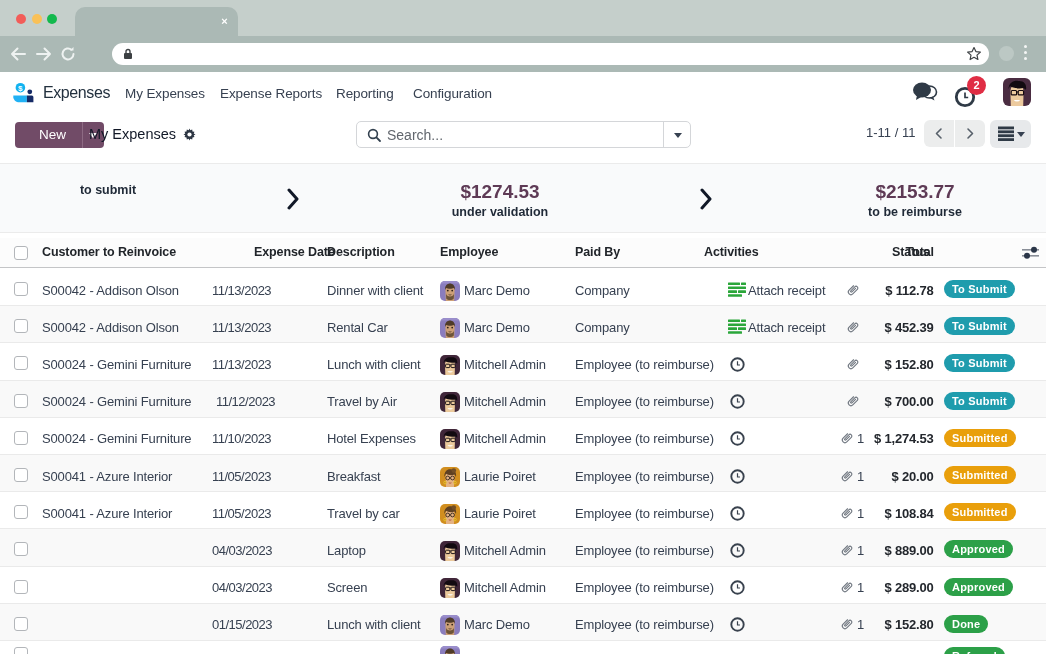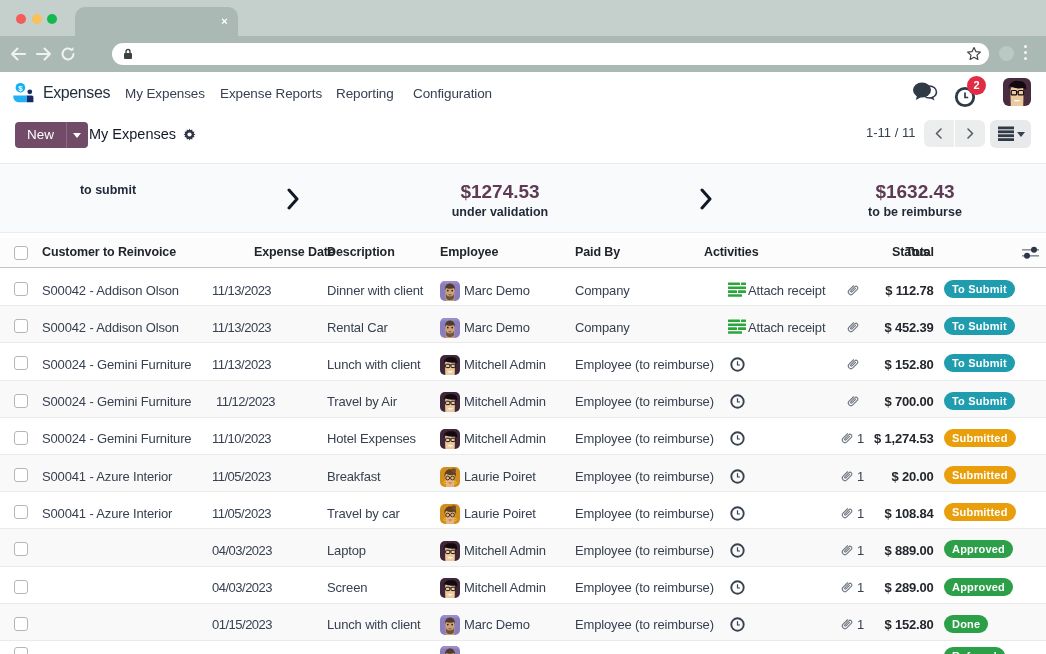--- a/index.html
+++ b/index.html
@@ -19,21 +19,21 @@
 #dots3 span { display:block; width:3px; height:3px; border-radius:50%; background:#f4f6f5; margin-bottom:3px; }
 
 
 #o-header { position:absolute; left:0; top:72px; width:1046px; height:40px; background:#fff; }
 #brand { position:absolute; left:43px; top:12px; font-size:16px; font-weight:500; color:#22303e; letter-spacing:-0.4px; }
 .nav-item { position:absolute; top:14px; font-size:13.5px; color:#374151; letter-spacing:-0.1px; }
 
 
 #o-cp { position:absolute; left:0; top:112px; width:1046px; height:51px; background:#fff; }
 #btn-new { position:absolute; left:15px; top:10px; height:26px; background:#714b67; border-radius:4px; display:flex; }
-#btn-new .main { width:52px; color:#fff; font-size:13.5px; font-weight:500; text-align:center; line-height:26px; border-right:1px solid #8d6a83; }
+#btn-new .main { width:60px; color:#fff; font-size:13.5px; font-weight:500; text-align:center; line-height:26px; border-right:1px solid #8d6a83;margin-left:8px; }
 #btn-new .drop { width:21px; position:relative; }
 .caret-dn { width:0; height:0; border-left:4px solid transparent; border-right:4px solid transparent; border-top:5px solid #fff; position:absolute; }
 #cp-title { position:absolute; left:89px; top:14px; font-size:14.5px; color:#111827; }
 #searchbox { position:absolute; left:356px; top:9px; width:335px; height:27px; background:#fff; border:1px solid #d4d6d9; border-radius:5px; }
 #searchbox .ph { position:absolute; left:30px; top:5px; font-size:14px; color:#61666d; }
 #searchbox .sep { position:absolute; right:26px; top:0; width:1px; height:100%; background:#d4d6d9; }
 #pager { position:absolute; left:866px; top:7px; font-size:13px; color:#374151; line-height:27px; }
 .pgbtn { position:absolute; top:8px; width:30px; height:27px; background:#eceded; }
 #pg-prev { left:924px; border-radius:6px 0 0 6px; }
 #pg-next { left:955px; border-radius:0 6px 6px 0; }
@@ -144,20 +144,29 @@
       <div class="main">New</div>
       <div class="drop">
         <div class="caret-dn" style="left:6px;top:11px;"></div>
       </div>
     </div>
   <div id="cp-title">My Expenses</div>
   <svg id="gear" style="position:absolute;left:183px;top:16px;" width="13" height="13" viewBox="0 0 16 16">
     <path fill="#2c3542" d="M8 0.5 l1 2.2 2.3-0.9 0.4 2.4 2.4 0.4-0.9 2.3 2.2 1-2.2 1 0.9 2.3-2.4 0.4-0.4 2.4-2.3-0.9-1 2.2-1-2.2-2.3 0.9-0.4-2.4-2.4-0.4 0.9-2.3-2.2-1 2.2-1-0.9-2.3 2.4-0.4 0.4-2.4 2.3 0.9 Z"></path>
     <circle cx="8" cy="8" r="2.6" fill="#fff"></circle>
   </svg>
+  <div id="searchbox">
+    <svg style="position:absolute;left:10px;top:6px;" width="15" height="15" viewBox="0 0 15 15">
+        <circle cx="6" cy="6" r="4.4" fill="none" stroke="#32404e" stroke-width="1.6"></circle>
+        <path d="M9.4 9.4 L13 13" stroke="#32404e" stroke-width="1.8" stroke-linecap="round"></path>
+      </svg>
+    <div class="ph">Search...</div>
+    <div class="sep"></div>
+    <div class="caret-dn" style="right:8px;top:11px;border-top-color:#374151;"></div>
+  </div>
   <div id="pager">1-11 / 11</div>
   <div class="pgbtn" id="pg-prev">
       <svg style="position:absolute;left:9px;top:7px;" width="12" height="13" viewBox="0 0 12 13">
         <path d="M8 2 L3.5 6.5 L8 11" stroke="#57606a" stroke-width="1.6" fill="none" stroke-linecap="round" stroke-linejoin="round"></path>
       </svg>
     </div>
   <div class="pgbtn" id="pg-next">
       <svg style="position:absolute;left:9px;top:7px;" width="12" height="13" viewBox="0 0 12 13">
         <path d="M4 2 L8.5 6.5 L4 11" stroke="#57606a" stroke-width="1.6" fill="none" stroke-linecap="round" stroke-linejoin="round"></path>
       </svg>
@@ -177,21 +186,21 @@
 
 <div id="band">
   <div class="stat" style="left:28px;width:160px;">
       <div class="lbl">to submit</div>
     </div>
   <div class="stat" style="left:420px;width:160px;">
       <div class="amt">$1274.53</div>
       <div class="lbl">under validation</div>
     </div>
   <div class="stat" style="left:835px;width:160px;">
-      <div class="amt">$1632.43</div>
+      <div class="amt">$2153.77</div>
       <div class="lbl">to be reimburse</div>
     </div>
   <svg class="bandchev" style="left:285px;" width="16" height="22" viewBox="0 0 16 22">
       <path d="M4 2 L12 11 L4 20" stroke="#111827" stroke-width="3" fill="none" stroke-linecap="round" stroke-linejoin="round"></path>
     </svg>
   <svg class="bandchev" style="left:698px;" width="16" height="22" viewBox="0 0 16 22">
       <path d="M4 2 L12 11 L4 20" stroke="#111827" stroke-width="3" fill="none" stroke-linecap="round" stroke-linejoin="round"></path>
     </svg>
 </div>
 

